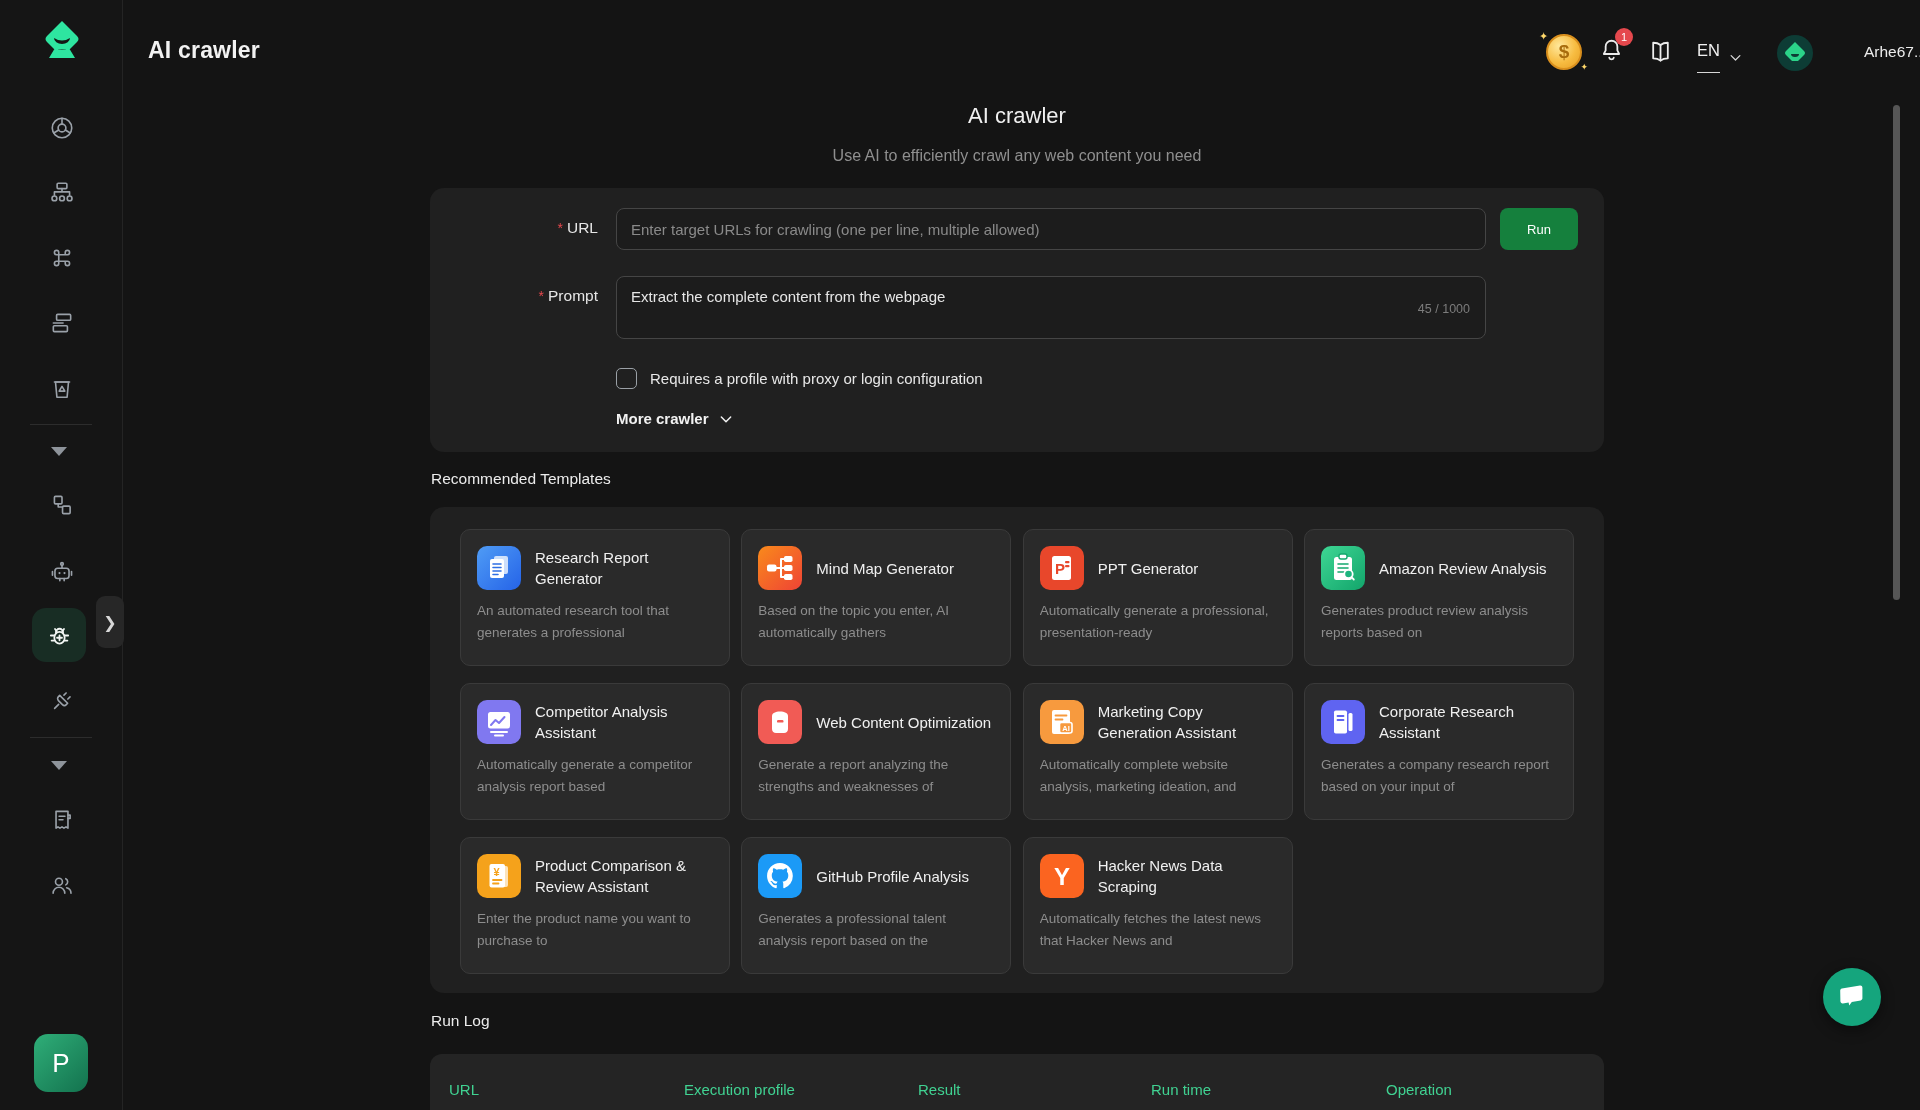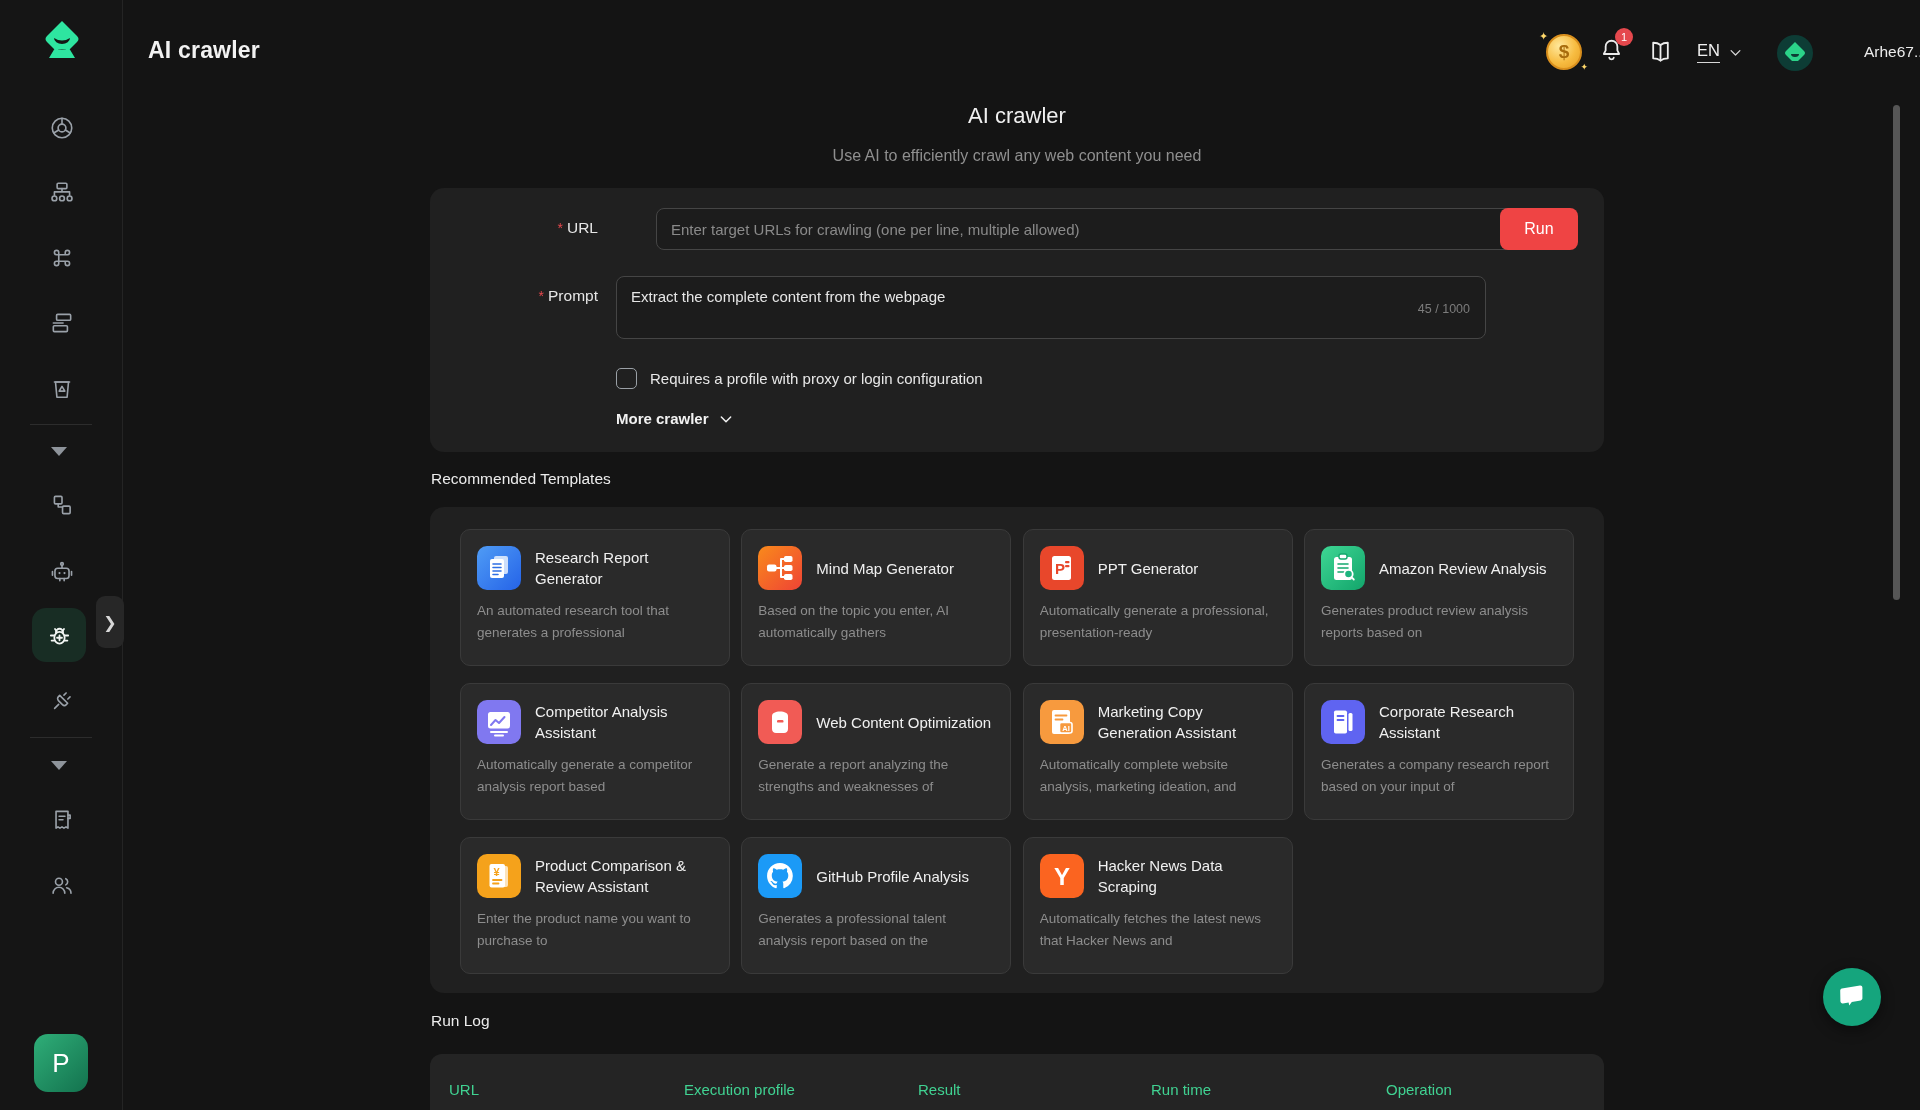--- a/index.html
+++ b/index.html
@@ -47,21 +47,21 @@
     stroke-linecap:round; stroke-linejoin:round; }
   .badge { position:absolute; left:17px; top:-8px; min-width:18px; height:18px;
     background:#e5484d; border-radius:9px; color:#fff; font-size:11px; display:flex;
     align-items:center; justify-content:center; padding:0 4px; }
   .book-wrap { position:absolute; left:1646px; top:38px; width:30px; height:28px; cursor:pointer; }
   .book-wrap svg { width:29px; height:27px; stroke:#ececec; fill:none; stroke-width:1.6;
     stroke-linecap:round; stroke-linejoin:round; }
   .lang { position:absolute; left:1697px; top:41px; display:flex; align-items:center;
     gap:8px; cursor:pointer; }
   .lang-label { font-size:16.5px; color:#f0f0f0; border-bottom:1.5px solid #d7d7d7;
-    padding-bottom:2px; }
+    padding-bottom:12px; }
   .lang svg { width:15px; height:15px; stroke:#d7d7d7; fill:none; stroke-width:2;
     stroke-linecap:round; stroke-linejoin:round; }
   .avatar { position:absolute; left:1777px; top:35px; width:36px; height:36px;
     border-radius:50%; background:#0d3c35; overflow:hidden; cursor:pointer;
     display:flex; align-items:center; justify-content:center; }
   .username { position:absolute; left:1823px; top:43px; font-size:15.5px; color:#ededed;
     max-width:80px; white-space:nowrap; overflow:hidden; cursor:pointer;margin-left:41px; }
 
   
   .main-col { position:absolute; left:430px; top:0; width:1174px; height:1110px; }
@@ -71,24 +71,24 @@
     font-size:16px; color:#8f8f8f; }
 
   .form-card { position:absolute; top:188px; left:0; width:1174px; height:264px;
     background:#202020; border-radius:14px; }
   .field-label { position:absolute; width:168px; text-align:right; font-size:15.5px;
     color:#e6e6e6; }
   .req { color:#e5484d; margin-right:4px; font-size:14px; }
   .url-input { position:absolute; left:186px; top:20px; width:870px; height:42px;
     background:#1c1c1c; border:1px solid #454545; border-radius:8px; color:#e6e6e6;
     font-size:15px; padding:0 14px; outline:none;
-    font-family:"Liberation Sans",sans-serif;margin-left:40px; }
+    font-family:"Liberation Sans",sans-serif; }
   .url-input::placeholder { color:#8a8a8a; }
   .run-btn { position:absolute; left:1070px; top:20px; width:78px; height:42px;
-    background:#ef4444; border:none; border-radius:8px; color:#fff; font-size:16px;
+    background:#15803d; border:none; border-radius:8px; color:#fff; font-size:13px;
     cursor:pointer; font-family:"Liberation Sans",sans-serif; }
   .prompt-wrap { position:absolute; left:186px; top:88px; width:870px; height:63px; }
   .prompt-input { width:870px; height:63px; background:#1c1c1c; border:1px solid #454545;
     border-radius:8px; color:#e6e6e6; font-size:15px; padding:9px 14px; outline:none;
     resize:none; font-family:"Liberation Sans",sans-serif; line-height:1.4; }
   .char-counter { position:absolute; right:16px; bottom:23px; font-size:12.5px; color:#7c7c7c; }
   .checkbox-row { position:absolute; left:186px; top:180px; display:flex;
     align-items:center; gap:13px; cursor:pointer; }
   .checkbox { width:21px; height:21px; border:1.5px solid #9aa0a6; border-radius:5px;
     background:transparent; appearance:none; cursor:pointer; }

